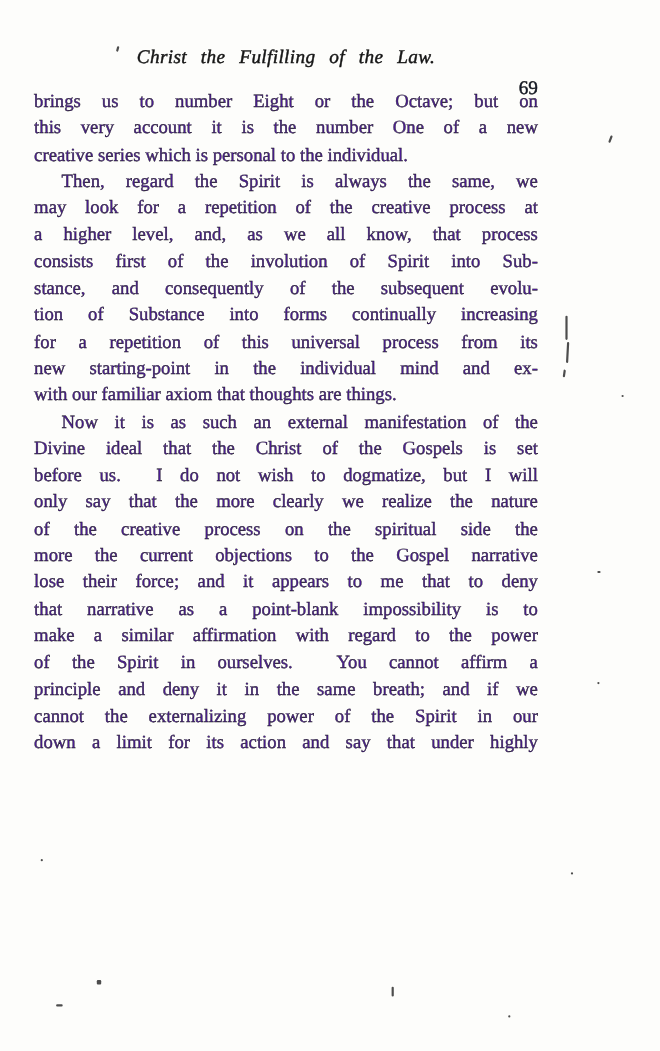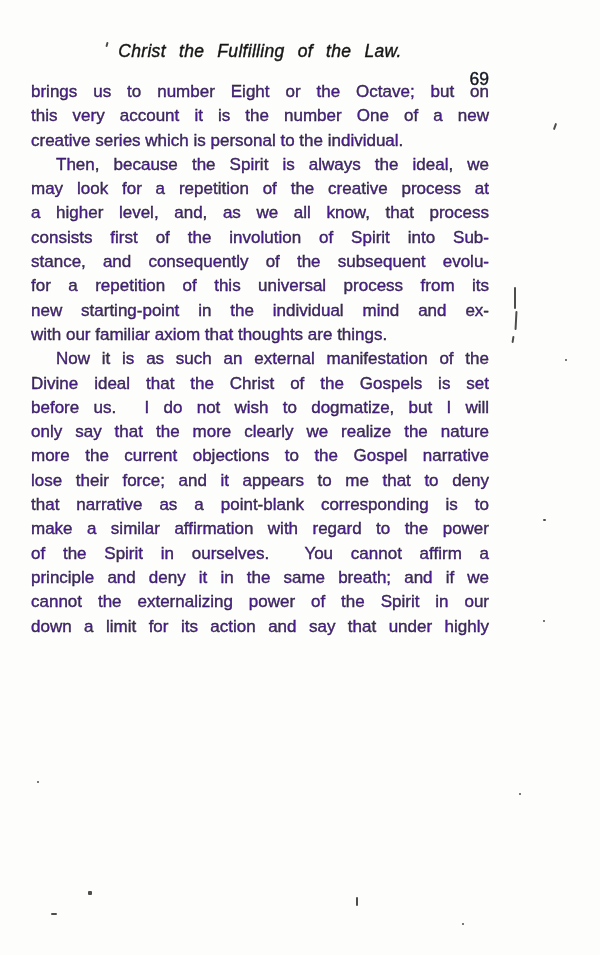--- a/index.html
+++ b/index.html
@@ -1,20 +1,20 @@
 <!DOCTYPE html>
 <html><head>
 <meta charset="utf-8">
 <style>
   html,body{margin:0;padding:0;}
   body{width:600px;height:955px;background:#ffffff;}
   .page{
     position:relative;width:600px;height:955px;
     background:#fdfdfb;overflow:hidden;
-    font-family:Liberation Sans, sans-serif;
+    font-family:Liberation Serif, serif;
   }
   .header{position:absolute;top:41px;left:31px;width:458px;height:28px;}
   .running-title{
     position:absolute;left:50%;transform:translateX(-50%);
     font-style:italic;font-size:17.5px;white-space:nowrap;
     word-spacing:8px;letter-spacing:0.3px;
     color:#161616;-webkit-text-stroke:0.4px #161616;
   }
   .pagenum{
     position:absolute;right:0;top:0;font-size:17.5px;
@@ -38,35 +38,37 @@
 
   <div class="header">
     <span class="running-title">Christ the Fulfilling of the Law.</span>
     <span class="pagenum">69</span>
   </div>
 
   <div class="textblock" id="textblock">
       <div class="line">brings us to number Eight or the Octave; but on</div>
       <div class="line">this very account it is the number One of a new</div>
       <div class="line endline">creative series which is personal to the individual.</div>
-      <div class="line indent">Then, because the Spirit is always the ideal, we</div>
+      <div class="line indent">Then, regard the Spirit is always the same, we</div>
       <div class="line">may look for a repetition of the creative process at</div>
       <div class="line">a higher level, and, as we all know, that process</div>
       <div class="line">consists first of the involution of Spirit into Sub-</div>
       <div class="line">stance, and consequently of the subsequent evolu-</div>
+      <div class="line">tion of Substance into forms continually increasing</div>
       <div class="line">for a repetition of this universal process from its</div>
       <div class="line">new starting-point in the individual mind and ex-</div>
       <div class="line endline">with our familiar axiom that thoughts are things.</div>
       <div class="line indent">Now it is as such an external manifestation of the</div>
       <div class="line">Divine ideal that the Christ of the Gospels is set</div>
       <div class="line">before us.&nbsp; I do not wish to dogmatize, but I will</div>
       <div class="line">only say that the more clearly we realize the nature</div>
+      <div class="line">of the creative process on the spiritual side the</div>
       <div class="line">more the current objections to the Gospel narrative</div>
       <div class="line">lose their force; and it appears to me that to deny</div>
-      <div class="line">that narrative as a point-blank corresponding is to</div>
+      <div class="line">that narrative as a point-blank impossibility is to</div>
       <div class="line">make a similar affirmation with regard to the power</div>
       <div class="line">of the Spirit in ourselves.&nbsp; You cannot affirm a</div>
       <div class="line">principle and deny it in the same breath; and if we</div>
       <div class="line">cannot the externalizing power of the Spirit in our</div>
       <div class="line">down a limit for its action and say that under highly</div>
     </div>
 
   <div class="artifacts" id="artifacts">
       <div class="artifact" style="left: 106px; top: 42px; width: 2px; height: 5px; transform: rotate(15deg);"></div>
       <div class="artifact" style="left: 554px; top: 123px; width: 2px; height: 7px; transform: rotate(20deg);"></div>

